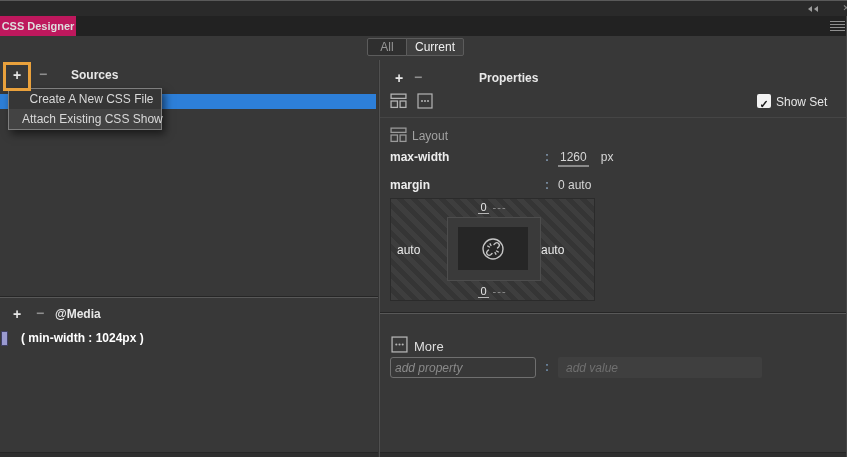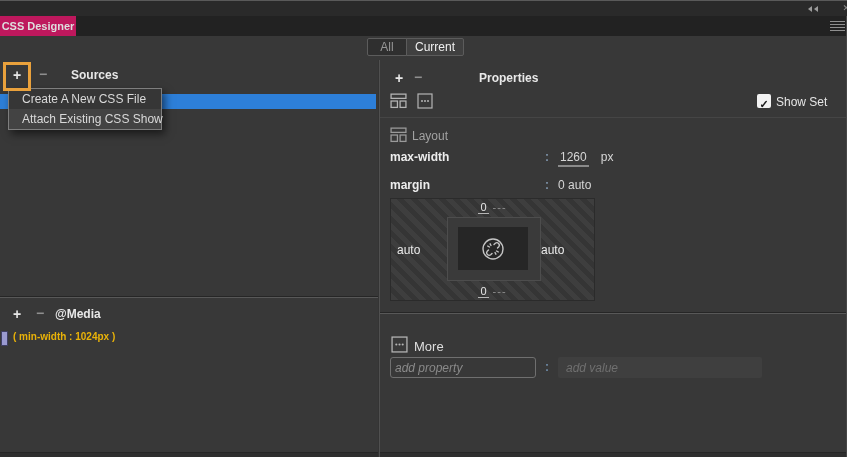--- a/index.html
+++ b/index.html
@@ -54,38 +54,38 @@
   [data-name="click-highlight"] { left:3px; top:62px; width:28px; height:29px;
     border:3px solid #e9a13c; z-index:12; }
   [data-name="sources-add-button"] { left:8px; top:66px; }
   [data-name="sources-remove-button"] { left:35px; top:66px; }
   [data-name="sources-title"] { left:71px; top:68px; }
   [data-name="sources-selected-row"] { left:0; top:94px; width:376px; height:15px;
     background:#2d7fd9; }
 
   [data-name="sources-context-menu"] { left:8px; top:88px; width:154px;
     background:#363636; border:1px solid #7e7e7e;
-    box-shadow:3px 4px 8px rgba(0,0,0,.55); z-index:10; }
+    box-shadow:3px 4px 8px rgba(0,0,0,.55); z-index:10;text-align:center; }
   .menu-item { height:20px; line-height:20px; padding-left:13px;
     font-size:12px; color:#d9d9d9; white-space:nowrap; }
   .menu-item.highlighted { background:#434343; }
   .menu-item.disabled { color:#7c7c7c; }
 
   [data-name="left-section-divider"] { left:0; top:296px; width:378px; height:2px;
     background:linear-gradient(to bottom,#262626 50%,#585858 50%); }
 
   
   [data-name="media-add-button"] { left:8px; top:305px; }
   [data-name="media-remove-button"] { left:32px; top:305px; }
   [data-name="media-title"] { left:55px; top:307px; }
   [data-name="media-row"] { left:0; top:329px; width:378px; height:19px; }
   [data-name="media-indicator"] { left:1px; top:2px; width:7px; height:15px;
     background:#9a9ad0; border:1px solid #3f3f66; border-radius:1px; position:absolute; }
-  [data-name="media-row-label"] { position:absolute; left:13px; top:2px;
-    font-size:10px; font-weight:bold; color:#eab308; white-space:nowrap; }
+  [data-name="media-row-label"] { position:absolute; left:21px; top:2px;
+    font-size:12px; font-weight:bold; color:#ffffff; white-space:nowrap; }
 
   
   [data-name="properties-add-button"] { left:390px; top:69px; }
   [data-name="properties-remove-button"] { left:410px; top:69px; }
   [data-name="properties-title"] { left:434px; top:71px;padding-left:45px; }
 
   [data-name="layout-category-icon"] { left:390px; top:92px; }
   [data-name="more-category-icon"] { left:417px; top:93px; }
 
   [data-name="show-set-checkbox"] { left:757px; top:94px; width:14px; height:14px;

